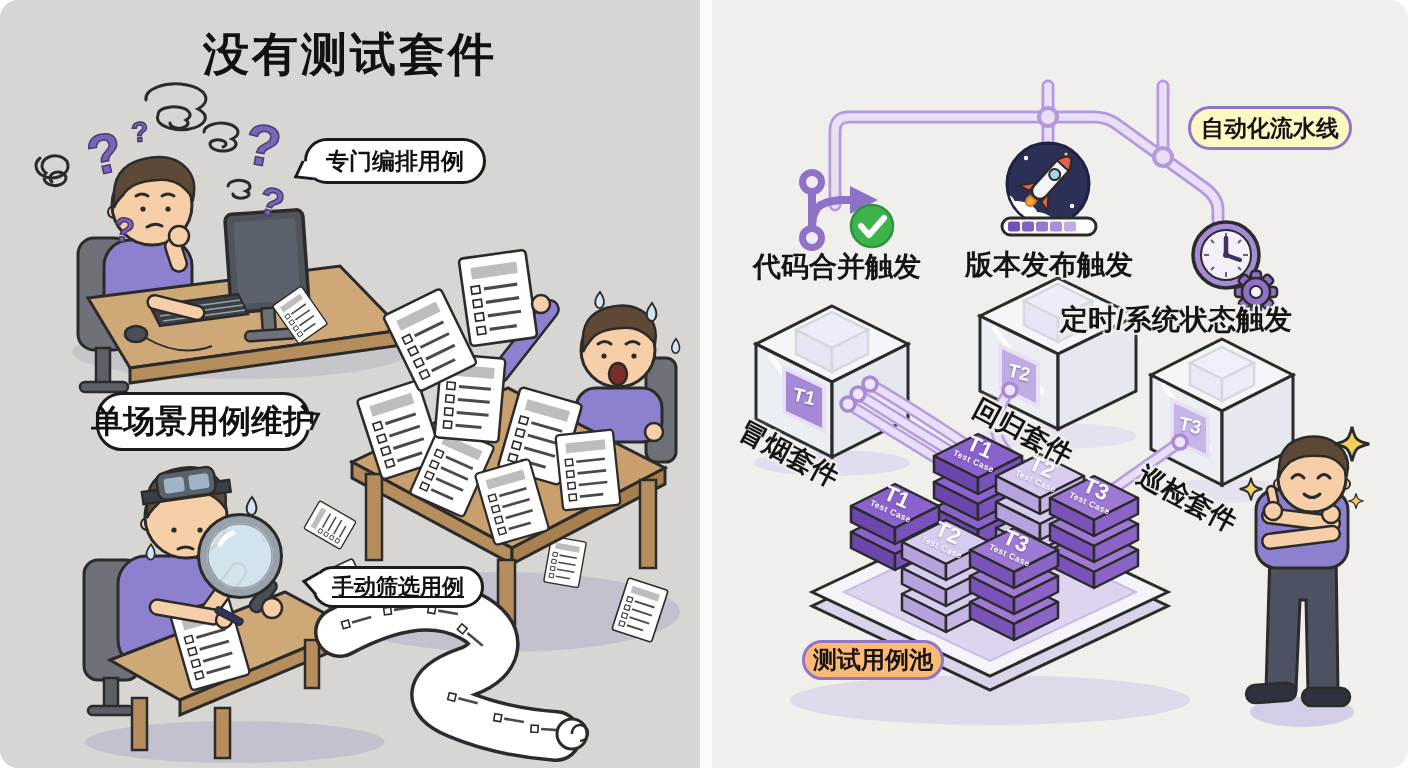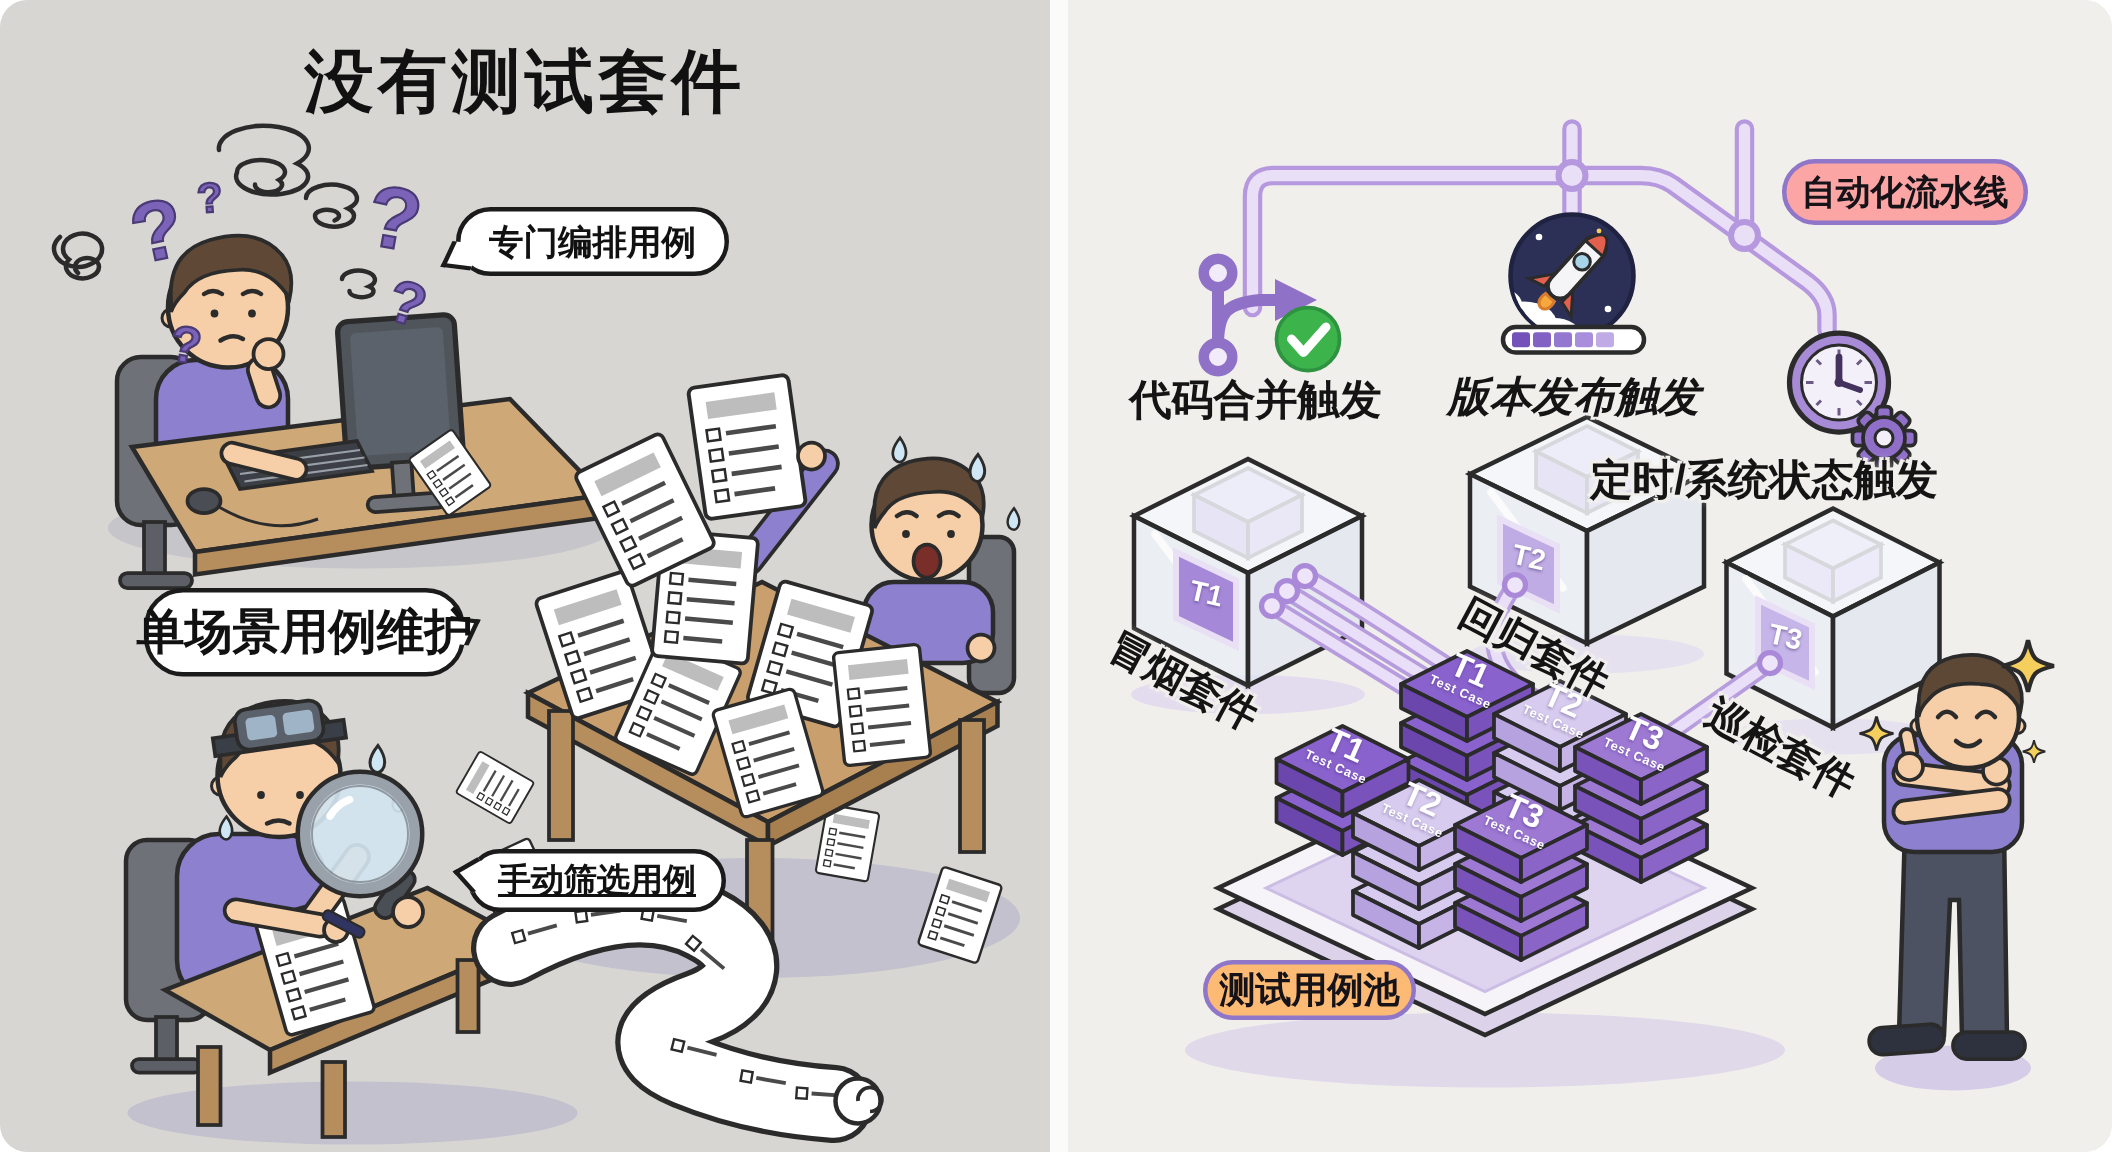--- a/index.html
+++ b/index.html
@@ -22,21 +22,21 @@
     display:flex;align-items:center;justify-content:center;box-sizing:border-box;
     color:#111;font-weight:900;
   }
   .bubble .btxt{position:relative;z-index:2;white-space:nowrap;}
   .tail{position:absolute;width:16px;height:16px;background:#fff;
     border-left:3.5px solid #1b1b1b;border-bottom:3.5px solid #1b1b1b;z-index:1;}
   .t-left-down{left:-9px;top:20px;transform:rotate(25deg) skewY(-18deg);}
   .t-right{right:-9px;top:16px;transform:rotate(205deg) skewY(-18deg);}
   .t-left-up{left:-8px;top:5px;transform:rotate(60deg) skewY(-12deg);}
   .pill{
-    position:absolute;background:#fca5a5;border:3.5px solid #8f76c9;border-radius:24px;
+    position:absolute;background:#fef9c3;border:3.5px solid #8f76c9;border-radius:24px;
     display:flex;align-items:center;justify-content:center;box-sizing:border-box;
     color:#151318;font-weight:900;font-size:23px;white-space:nowrap;
   }
   .lbl{
     position:absolute;color:#141414;font-weight:900;text-align:center;white-space:nowrap;
     text-shadow:-2px -2px 0 #f1efec,2px -2px 0 #f1efec,-2px 2px 0 #f1efec,2px 2px 0 #f1efec,0 0 6px #f1efec;
   }
   .trig{font-size:28px;}
   .suite{font-size:27px;transform:rotate(28deg);}
   .chipTxt{
@@ -530,21 +530,21 @@
   </div>
 
   <div class="pill" style="left:1188px;top:106px;width:164px;height:44px;">
     <span>自动化流水线</span>
   </div>
   <div class="pill" style="left:802px;top:640px;width:142px;height:40px;font-size:24px;background:#fdba74;">
     <span>测试用例池</span>
   </div>
 
   <div class="lbl trig" style="left:737px;top:248px;width:200px;">代码合并触发</div>
-  <div class="lbl trig" style="left:949px;top:246px;width:200px;font-style:italic;">版本发布触发</div>
+  <div class="lbl trig" style="left:949px;top:246px;width:200px;">版本发布触发</div>
   <div class="lbl trig" style="left:1056px;top:301px;width:240px;">定时/系统状态触发</div>
 
   <div class="lbl suite" style="left:719px;top:436px;width:140px;">冒烟套件</div>
   <div class="lbl suite" style="left:953px;top:414px;width:140px;">回归套件</div>
   <div class="lbl suite" style="left:1117px;top:481px;width:140px;">巡检套件</div>
 
   <div class="chipTxt" style="left:779px;top:386px;width:50px;">T1</div>
   <div class="chipTxt" style="left:994px;top:362px;width:50px;">T2</div>
   <div class="chipTxt" style="left:1165px;top:415px;width:50px;">T3</div>
 

